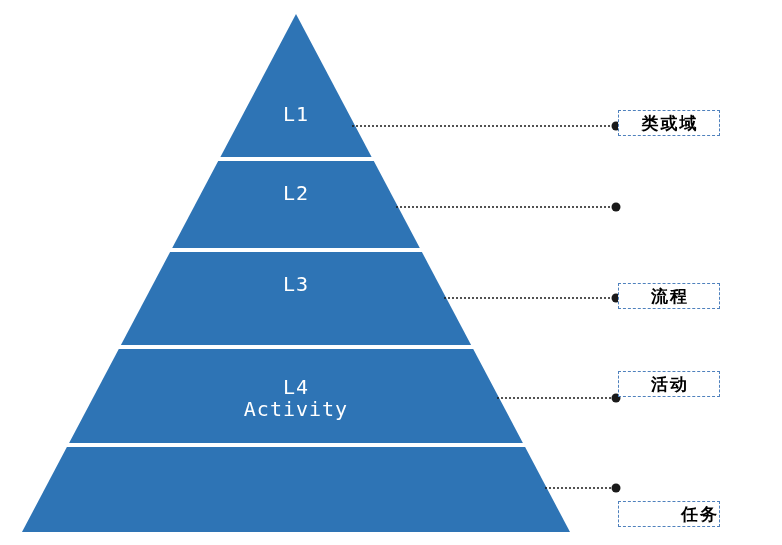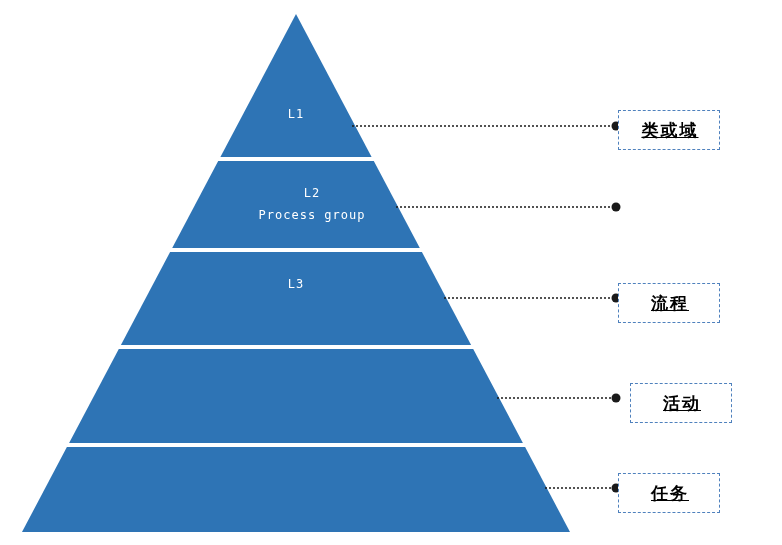--- a/index.html
+++ b/index.html
@@ -32,41 +32,40 @@
   }
   .connector-dot {
     fill: var(--connector, #1a1a1a);
     stroke: none;
   }
   .level-label {
     position: absolute;
     width: 260px;
     text-align: center;
     color: var(--level-text, #ffffff);
-    font-size: 12px;
+    font-size: 20px;
     font-weight: 500;
     line-height: 22px;
     letter-spacing: 1px;
     pointer-events: none;
   }
   .level-label .line {
     display: block;
     white-space: nowrap;
   }
   .callout {
     position: absolute;
     width: 102px;
-    height: 40px;
+    height: 26px;
     box-sizing: border-box;
     border: 1.5px dashed var(--box-border, #4f81bd);
     display: flex;
     align-items: center;
     justify-content: center;
     background: var(--background, #ffffff);
-    text-decoration: underline;
   }
   .callout .callout-text {
     color: var(--box-text, #000000);
     font-family: "DejaVu Sans", "Liberation Sans", sans-serif;
     font-size: 17px;
     font-weight: bold;
     letter-spacing: 2px;
     white-space: nowrap;
     line-height: 1;
     padding-left: 2px;
@@ -94,34 +93,37 @@
     <circle class="connector-dot" cx="616" cy="126" r="4.5"></circle>
     <circle class="connector-dot" cx="616" cy="207" r="4.5"></circle>
     <circle class="connector-dot" cx="616" cy="298" r="4.5"></circle>
     <circle class="connector-dot" cx="616" cy="398" r="4.5"></circle>
     <circle class="connector-dot" cx="616" cy="488" r="4.5"></circle>
   </svg>
 
   <div class="level-label" style="left:166px; top:103px;">
     <span class="line">L1</span>
   </div>
-  <div class="level-label" style="left:182px; top:182px;">
+  <div class="level-label" style="left:166px; top:182px;">
     <span class="line">L2</span>
-    <span class="line">Process group</span>
   </div>
   <div class="level-label" style="left:166px; top:273px;text-align:center;">
     <span class="line">L3</span>
+  </div>
+  <div class="level-label" style="left:166px; top:376px;">
+    <span class="line">L4</span>
+    <span class="line">Activity</span>
   </div>
 
   <div class="callout" style="left:618px; top:110px;">
     <span class="callout-text">类或域</span>
   </div>
   <div class="callout" style="left:618px; top:283px;">
     <span class="callout-text">流程</span>
   </div>
-  <div class="callout" style="left:618px; top:383px;margin-left:12px;">
+  <div class="callout" style="left:618px; top:371px;">
     <span class="callout-text">活动</span>
   </div>
-  <div class="callout" style="left:618px; top:473px;">
+  <div class="callout" style="left:618px; top:501px;justify-content:flex-end;">
     <span class="callout-text">任务</span>
   </div>
 
 </div>
 
 </body></html>

